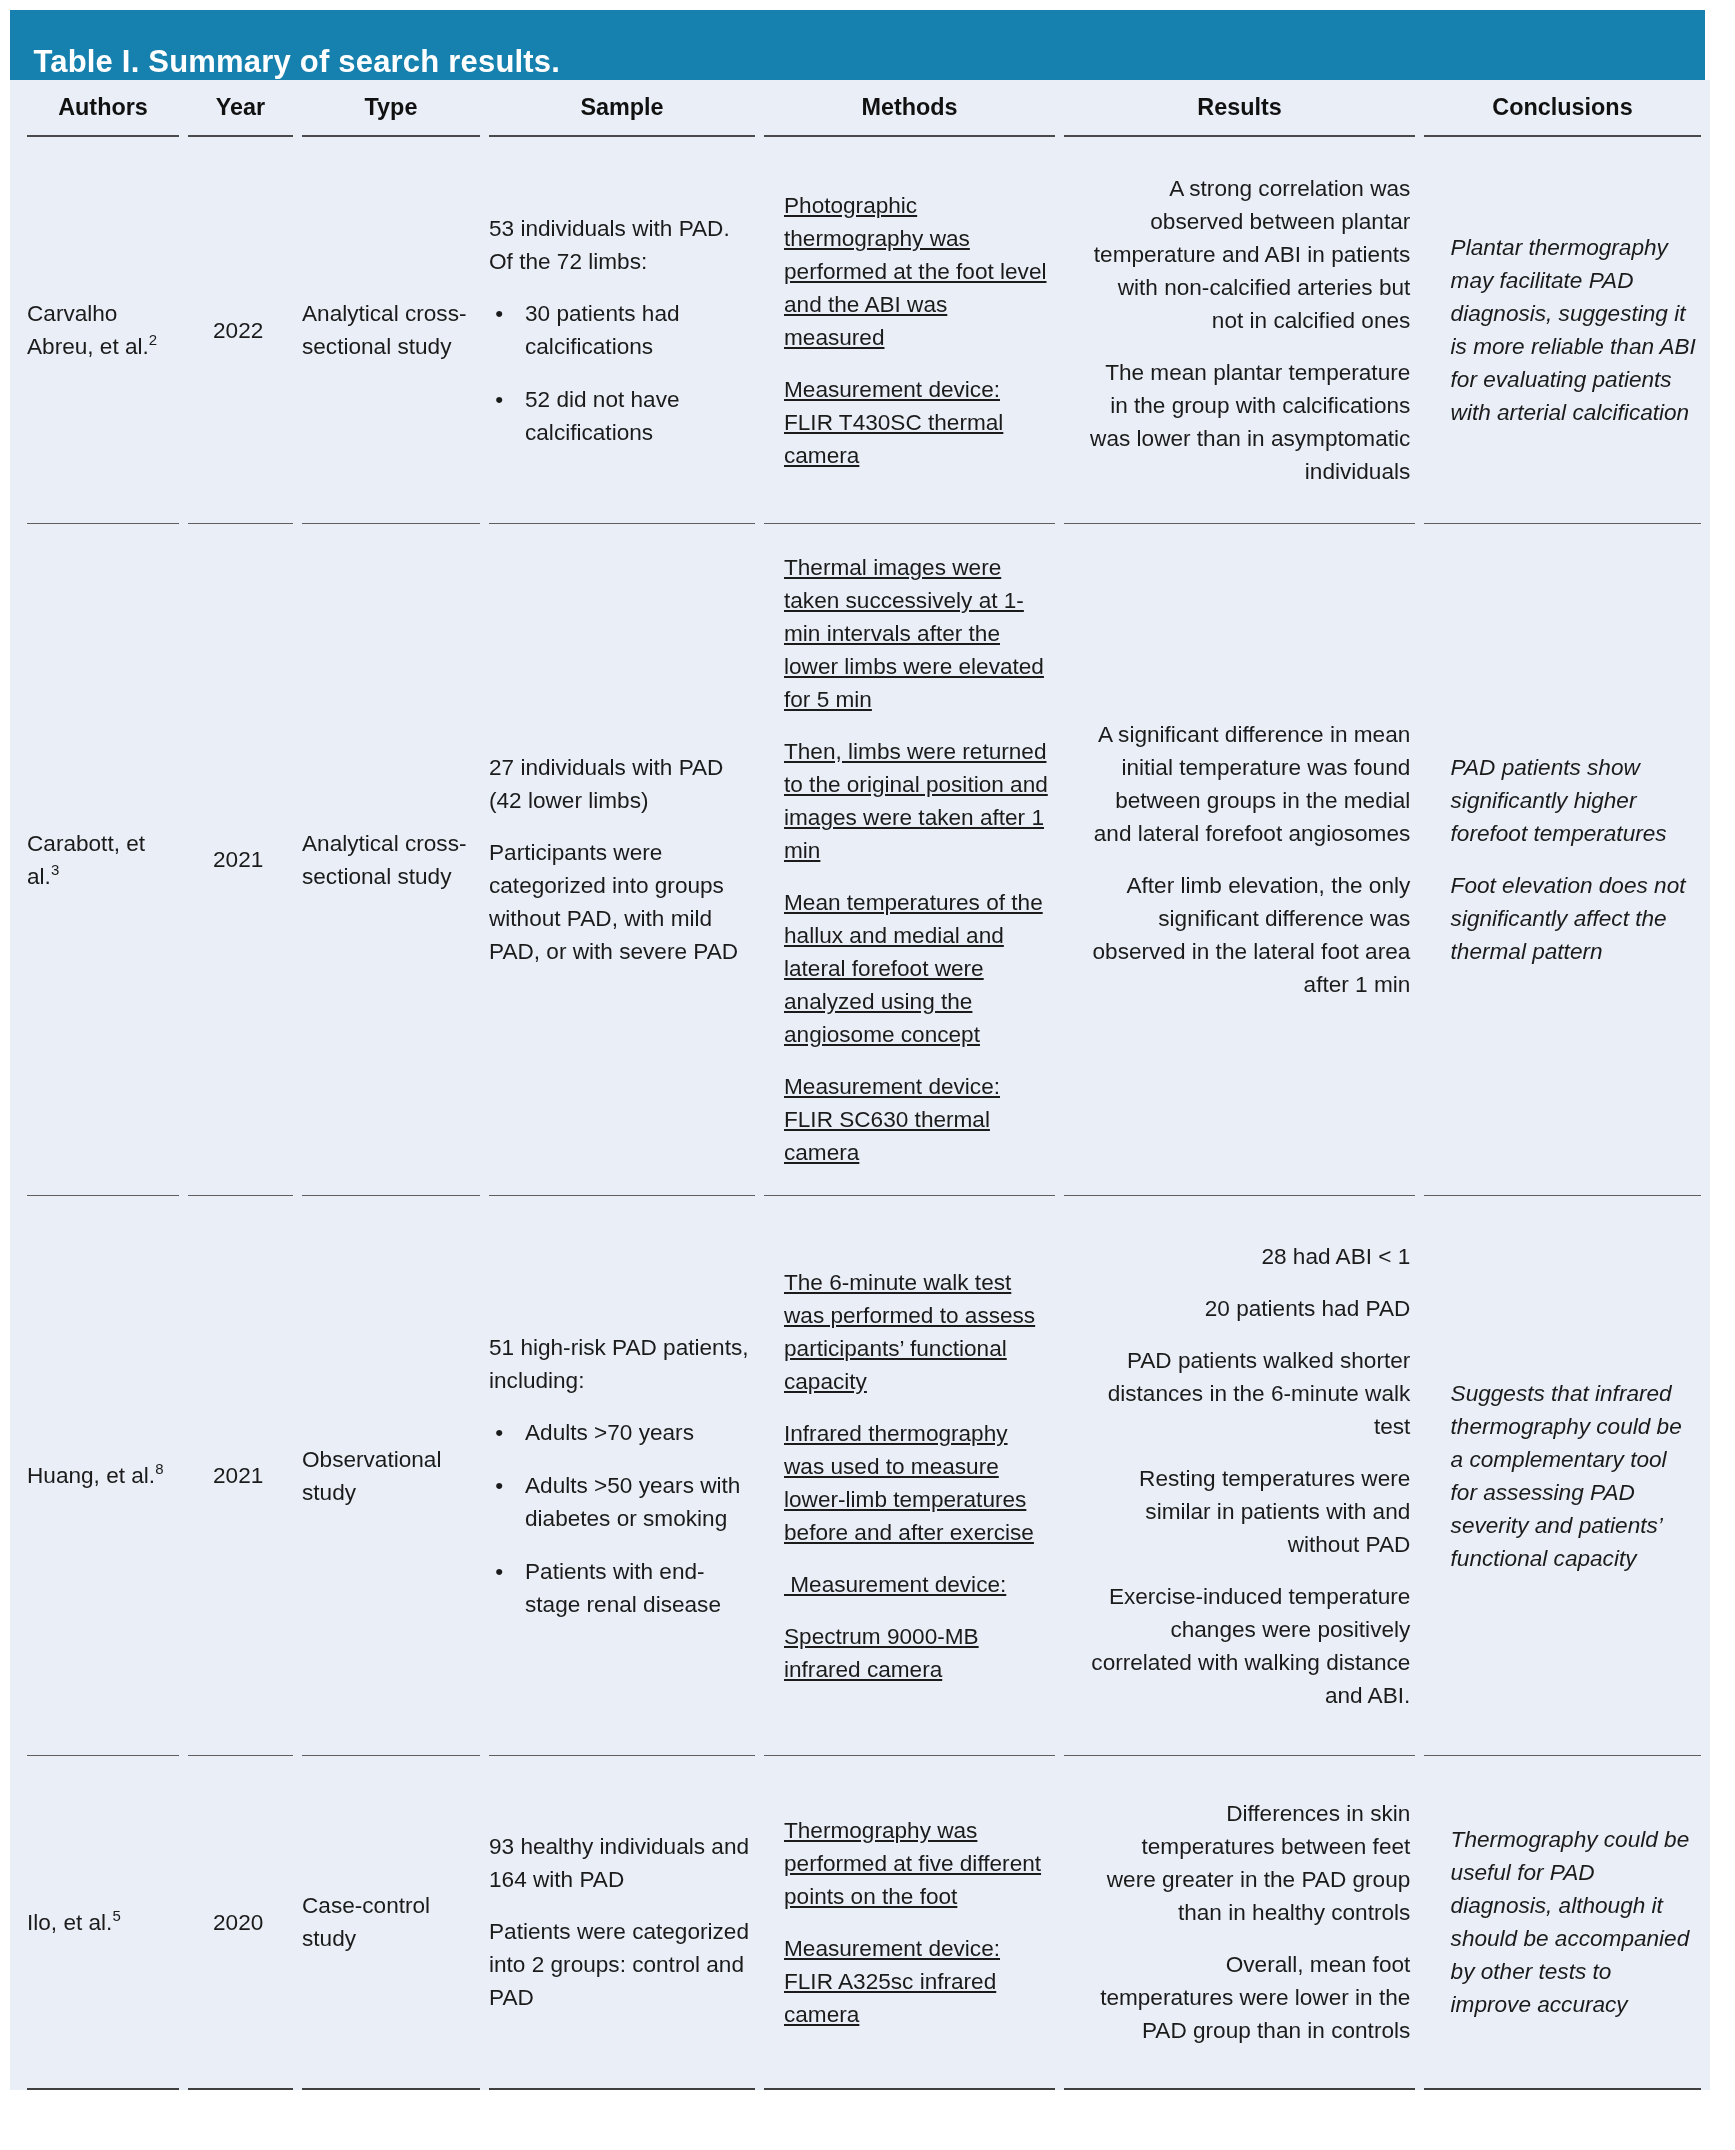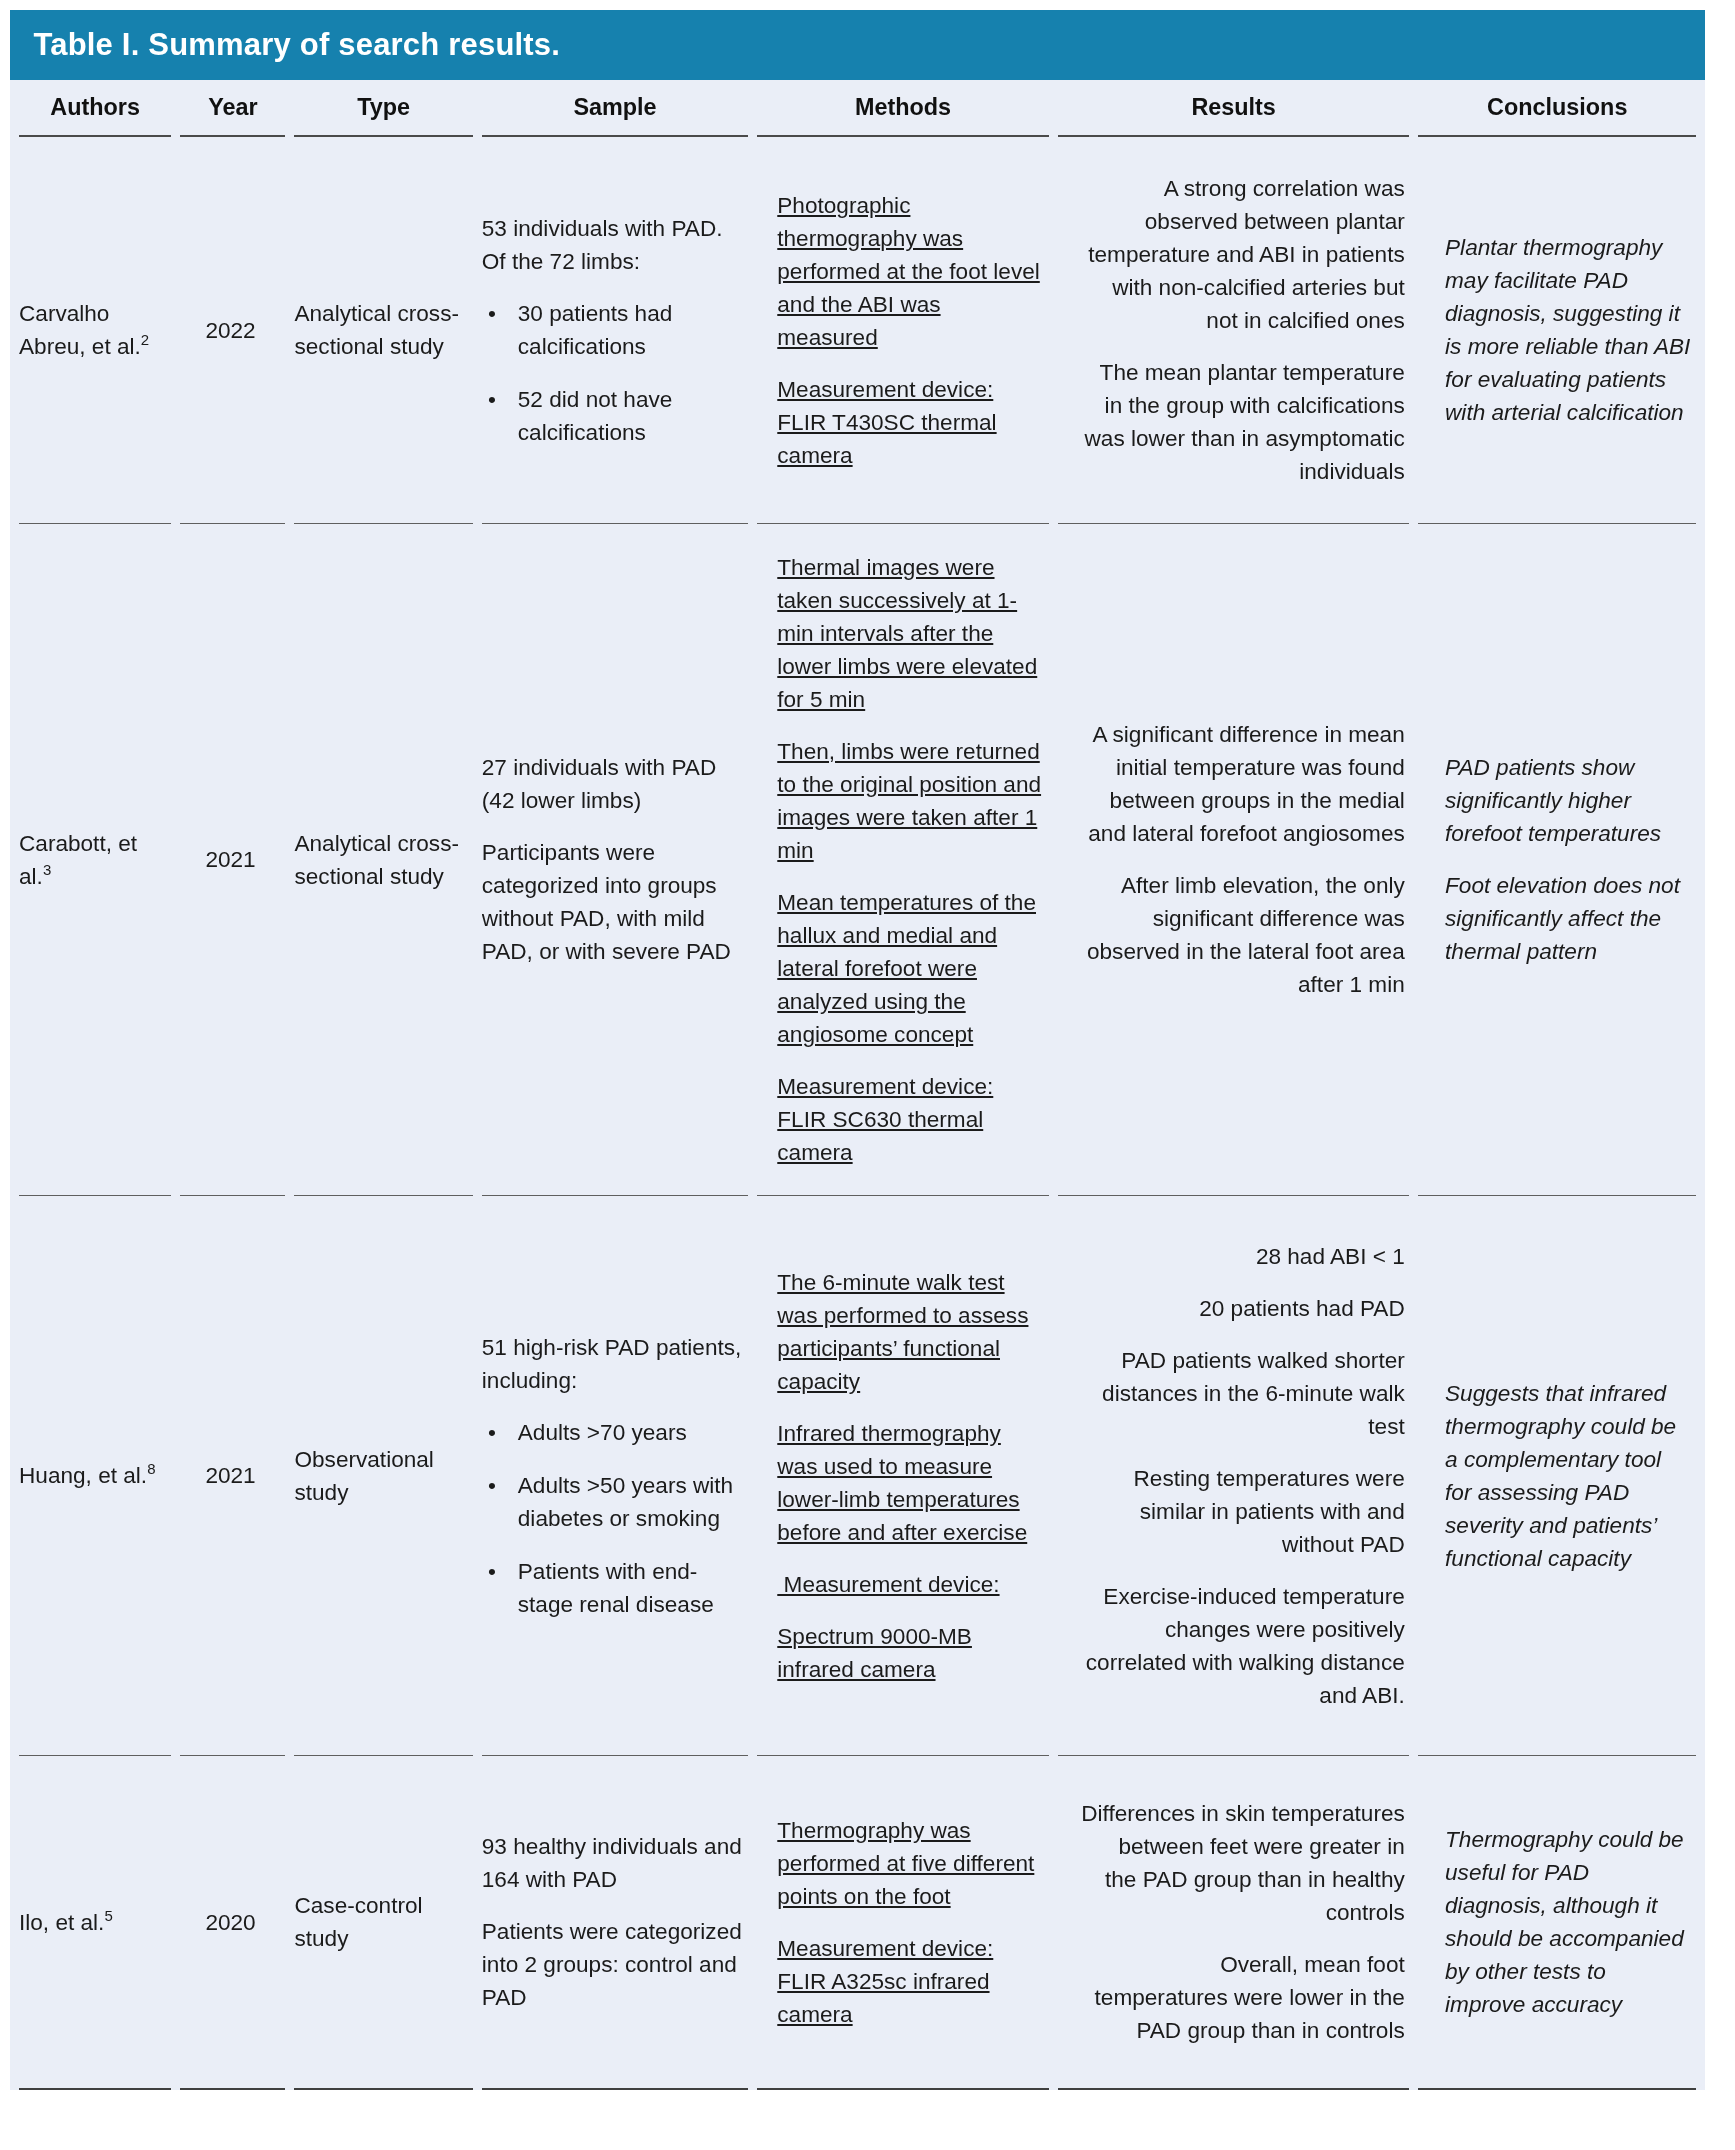--- a/index.html
+++ b/index.html
@@ -15,36 +15,37 @@
   .wrap {
     position: absolute;
     top: 10px;
     left: 10px;
     width: 1695px;
   }
   .titlebar {
     height: 70px;
     background: #1681ae;
     display: flex;
-    align-items: center;
+    align-items: flex-end;
     padding-left: 23.4px;
     box-sizing: border-box;
   }
   .titlebar .title {
     font-size: 31px;
     font-weight: 700;
     color: #ffffff;
     letter-spacing: 0.2px;
   }
   table.summary {
     width: 100%;
     background: #eaeef7;
     border-collapse: separate;
     border-spacing: 9.4px 0;
     table-layout: fixed;
+    padding-left: 8px;
   }
   col.w-authors     { width: 152px; }
   col.w-year        { width: 105px; }
   col.w-type        { width: 178px; }
   col.w-sample      { width: 266px; }
   col.w-methods     { width: 291px; }
   col.w-results     { width: 351px; }
   col.w-conclusions { width: 277px; }
 
   thead th {

